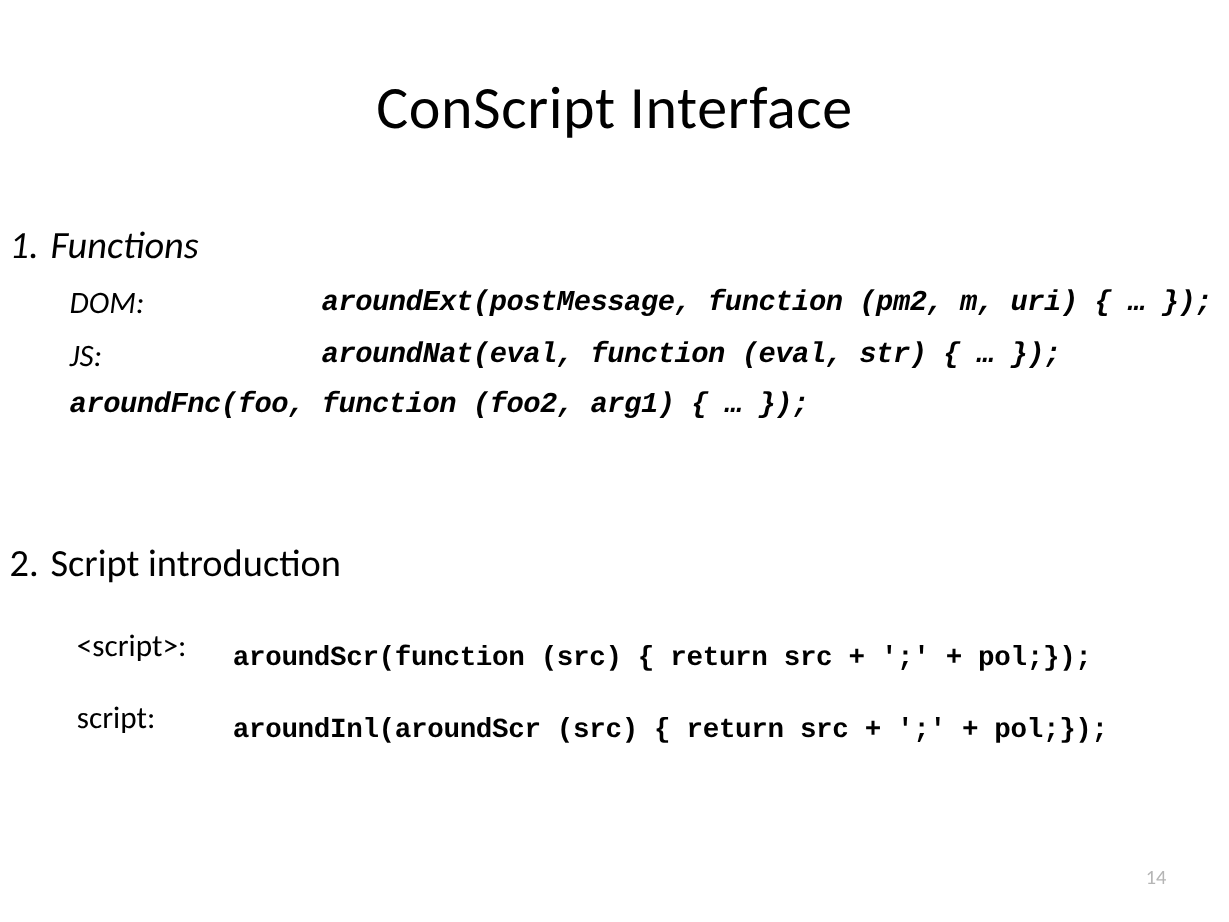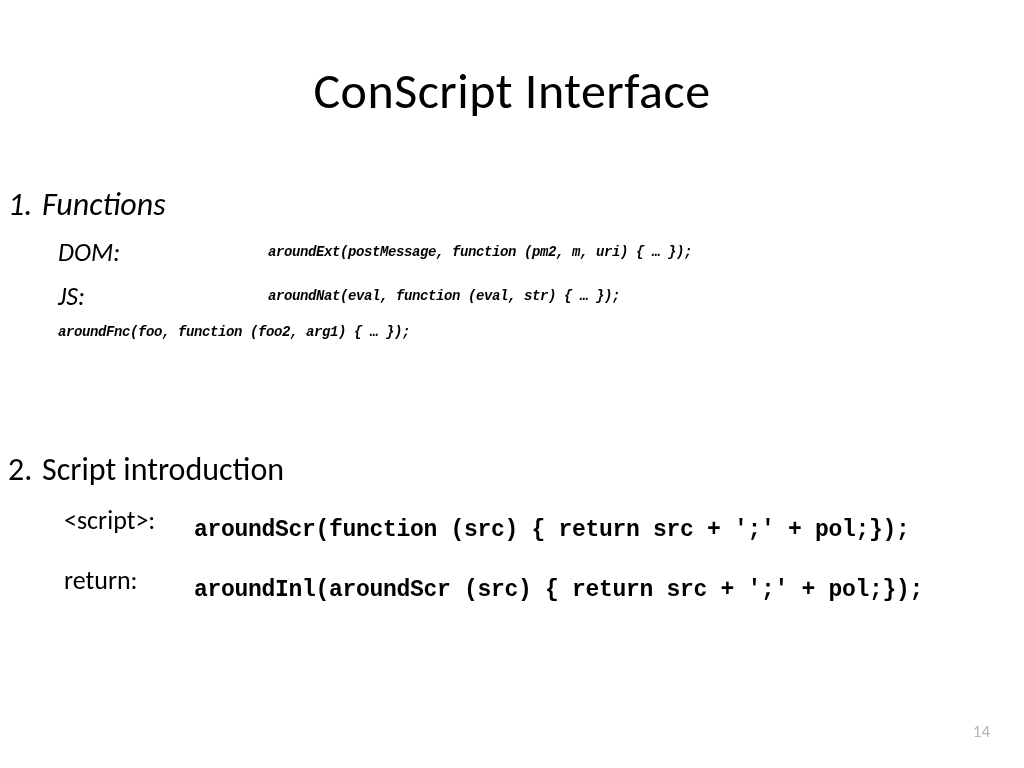--- a/index.html
+++ b/index.html
@@ -37,21 +37,21 @@
     display: flex;
     align-items: center;
   }
   .label {
     font-size: 26px;
     font-weight: 400;
   }
   .code {
     font-family: "Courier New", Courier, monospace;
     font-weight: bold;
-    font-size: 14px;
+    font-size: 24px;
     letter-spacing: -0.4px;
     white-space: nowrap;
   }
   .code2 {
     font-family: "Courier New", Courier, monospace;
     font-weight: bold;
     font-size: 23px;
     letter-spacing: -0.3px;
     white-space: nowrap;
     margin-top: 20px;
@@ -76,36 +76,36 @@
     width: 210px;
     flex: 0 0 210px;
   }
   .block2 {
     position: absolute;
     top: 450px;
     left: 8px;
     right: 20px;
   }
   .block2 .section-heading {
-    margin-bottom: 8px;
+    margin-bottom: 26px;
   }
   .block2 .rows {
     padding-left: 56px;
   }
   .block2 .row {
     margin-bottom: 14px;
   }
   .block2 .label {
     width: 130px;
     flex: 0 0 130px;
   }
   .pagenum {
     position: absolute;
     bottom: 22px;
-    right: 34px;
+    right: 52px;
     font-size: 17px;
     color: #b5b5b5;
   }
   .num {
     display: inline-block;
     width: 34px;
   }
 </style>
 </head>
 <body>
@@ -136,21 +136,21 @@
   <div class="block2">
     <div class="section-heading">
       <span class="num">2.</span><span>Script introduction</span>
     </div>
     <div class="rows">
       <div class="row">
         <div class="label">&lt;script&gt;:</div>
         <div class="code2">aroundScr(function (src) { return src + ';' + pol;});</div>
       </div>
       <div class="row">
-        <div class="label">return:</div>
+        <div class="label">script:</div>
         <div class="code2">aroundInl(aroundScr (src) { return src + ';' + pol;});</div>
       </div>
     </div>
   </div>
 
   <div class="pagenum">14</div>
 
 </div>
 
 </body></html>

